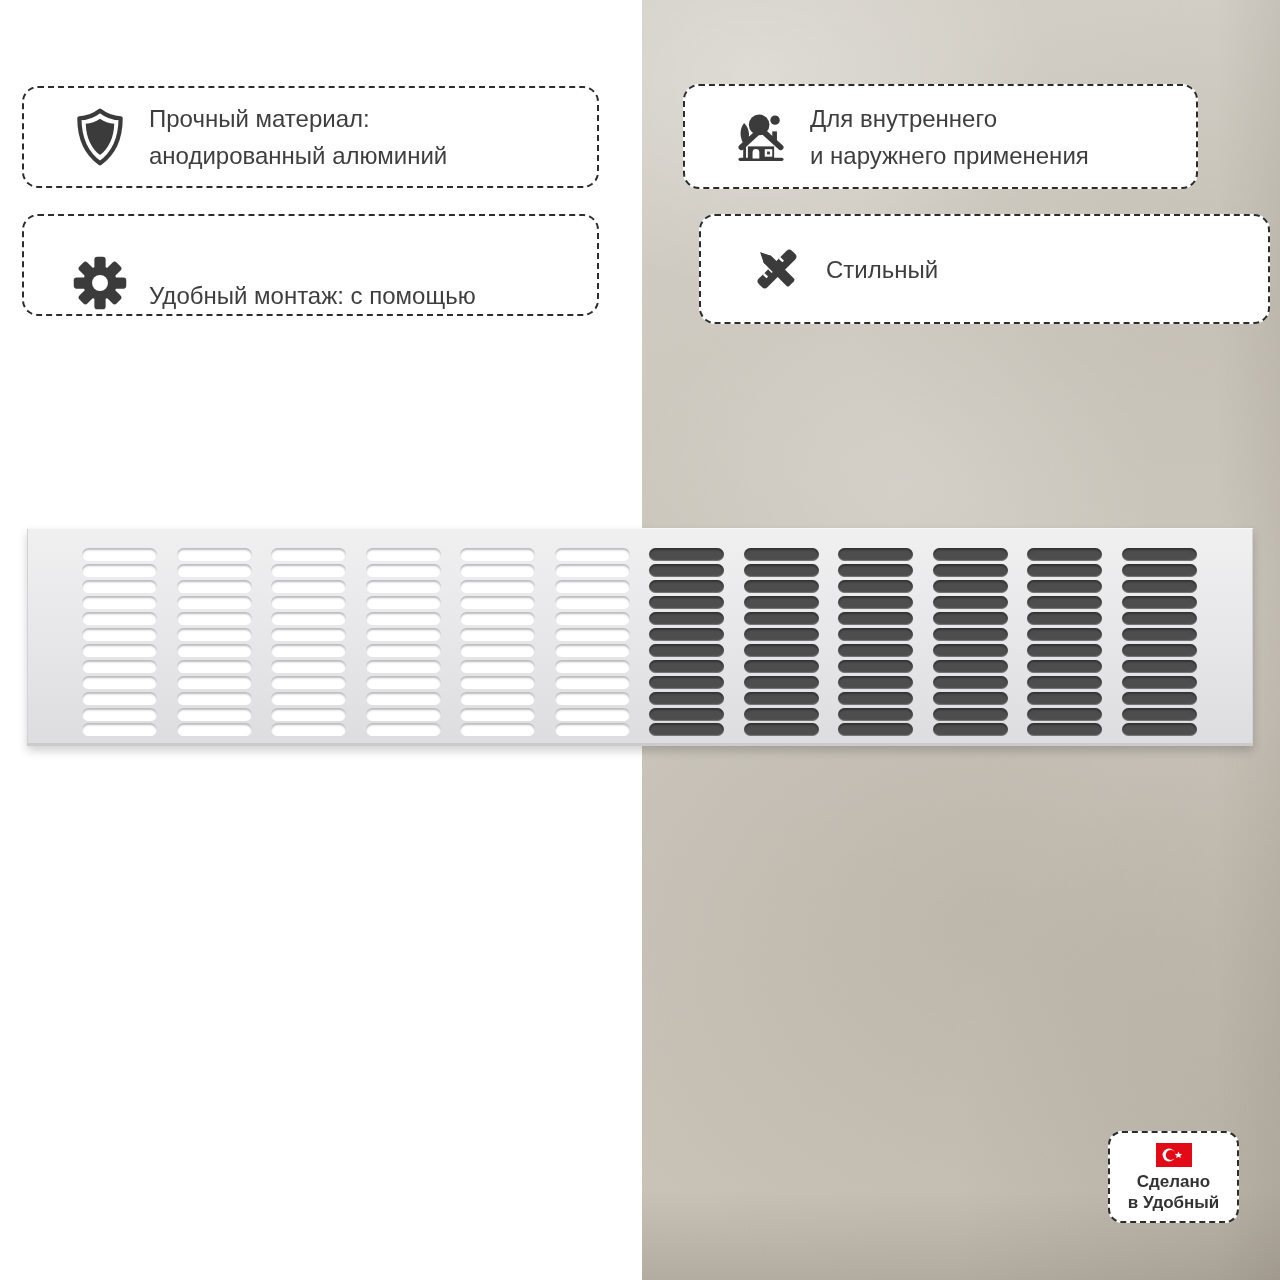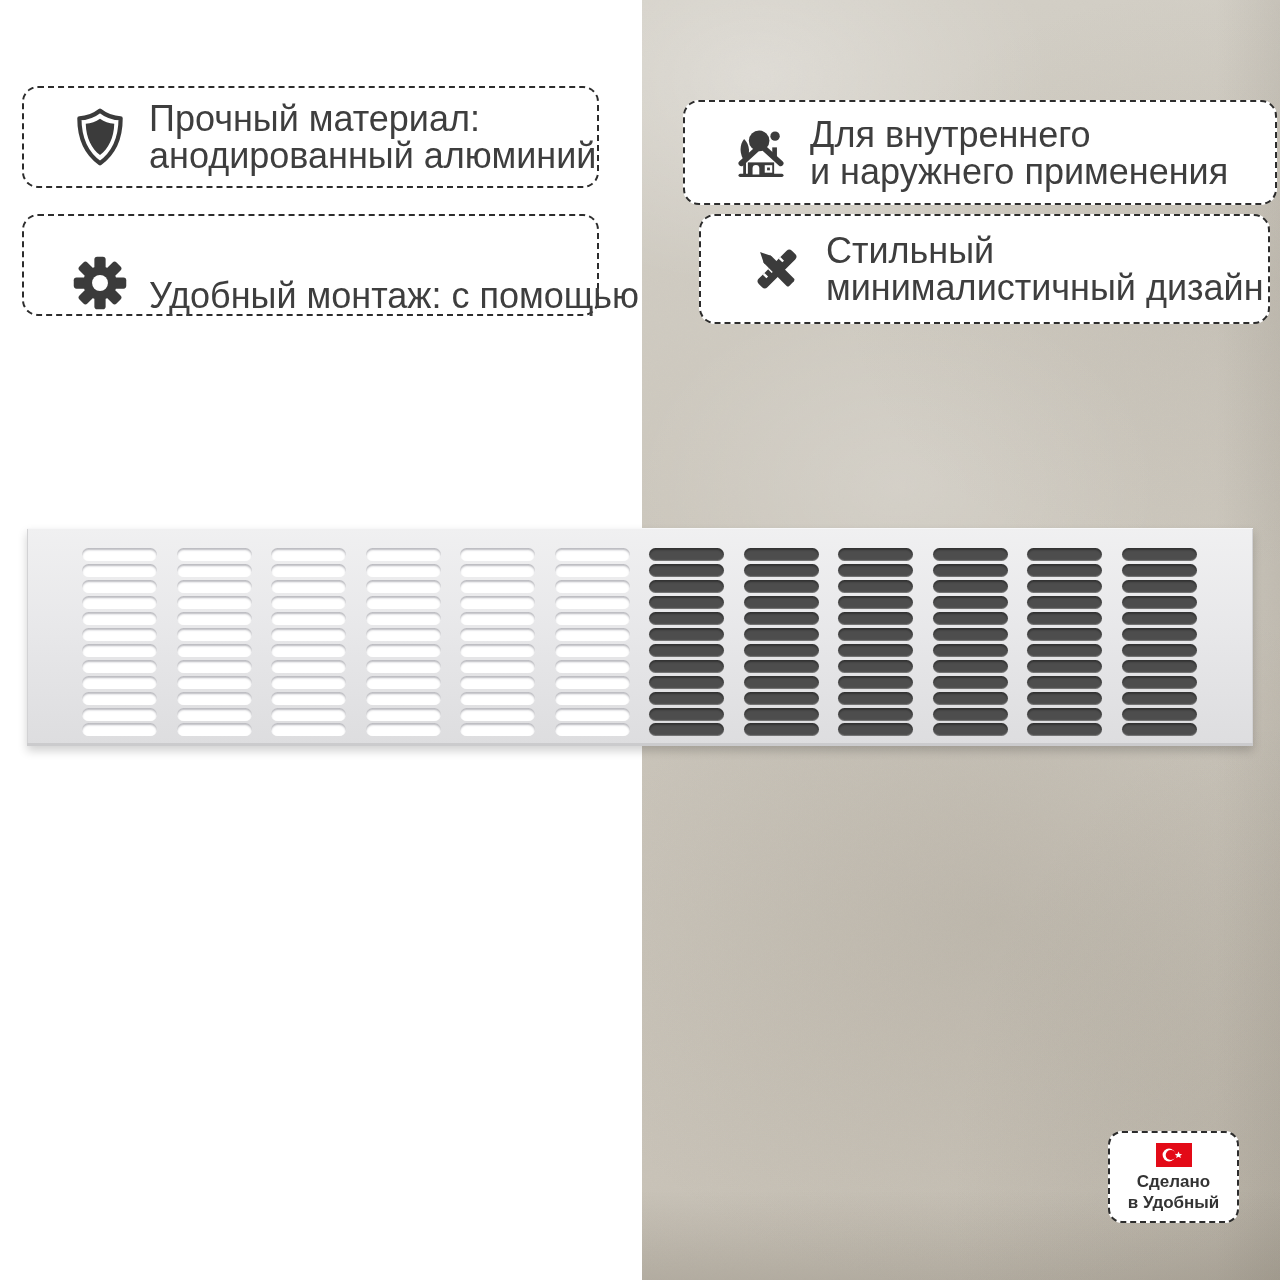--- a/index.html
+++ b/index.html
@@ -22,25 +22,25 @@
   }
   .texture svg{position:absolute;left:0;top:0;opacity:.45;}
   
   .feature-box{
     position:absolute;background:#ffffff;border:2px dashed var(--border,#2c2c2c);
     border-radius:16px;display:flex;align-items:center;box-sizing:border-box;
     padding-left:46px;gap:19px;
   }
   .box1{left:22px;top:86px;width:577px;height:102px;}
   .box2{left:22px;top:214px;width:577px;height:102px;align-items:flex-end;}
-  .box3{left:683px;top:100px;width:594px;height:105px;}
+  .box3{left:683px;top:84px;width:515px;height:105px;}
   .box4{left:683px;top:214px;width:571px;height:110px;margin-left:16px;}
   .icon{width:60px;height:62px;flex:none;display:flex;align-items:center;justify-content:center;color:var(--icon,#3b3b3b);}
   .icon svg{width:100%;height:100%;}
-  .ftext{font-size:36px;line-height:37px;white-space:nowrap;color:var(--text,#3e3e3e);}
+  .ftext{font-size:24px;line-height:37px;white-space:nowrap;color:var(--text,#3e3e3e);}
   
   .grille{
     position:absolute;left:27px;top:528px;width:1226px;height:218px;
     background:linear-gradient(180deg,#f0f0f1 0%,#e8e8ea 45%,#dddddf 100%);
     box-shadow:0 5px 9px rgba(0,0,0,0.18), inset 0 1px 0 #f7f7f8, inset 0 -3px 0 #cbcbcd, inset 1px 0 0 #d2d2d4, inset -1px 0 0 #d2d2d4;
   }
   .slot{position:absolute;border-radius:7px;}
   .slot-white{background:var(--slot-white,#ffffff);box-shadow:inset 0 2px 2px rgba(130,130,138,0.55), inset 0 -1px 1px rgba(255,255,255,0.9);}
   .slot-dark{background:var(--slot-dark,#4d4d4d);box-shadow:inset 0 2px 2px rgba(0,0,0,0.35), inset 0 -1px 1px rgba(255,255,255,0.25);}
   
@@ -137,21 +137,20 @@
           <rect x="41" y="25.5" width="2.6" height="5.5" fill="#ffffff"></rect>
         </g>
         <g transform="rotate(45 32 32)" fill="currentColor">
           <rect x="16" y="26.5" width="38" height="11" rx="2"></rect>
           <path d="M6.5 32 L17.5 26.5 L17.5 37.5 Z"></path>
         </g>
       </svg>
     </span>
     <div class="ftext">
       <div>Стильный</div>
-      <div>минималистичный дизайн</div>
     </div>
   </div>
 
   <div class="grille">
       <div class="slot slot-white" style="left: 55px; top: 20px; width: 75px; height: 13px;"></div>
       <div class="slot slot-white" style="left: 55px; top: 35.95px; width: 75px; height: 13px;"></div>
       <div class="slot slot-white" style="left: 55px; top: 51.9px; width: 75px; height: 13px;"></div>
       <div class="slot slot-white" style="left: 55px; top: 67.85px; width: 75px; height: 13px;"></div>
       <div class="slot slot-white" style="left: 55px; top: 83.8px; width: 75px; height: 13px;"></div>
       <div class="slot slot-white" style="left: 55px; top: 99.75px; width: 75px; height: 13px;"></div>

